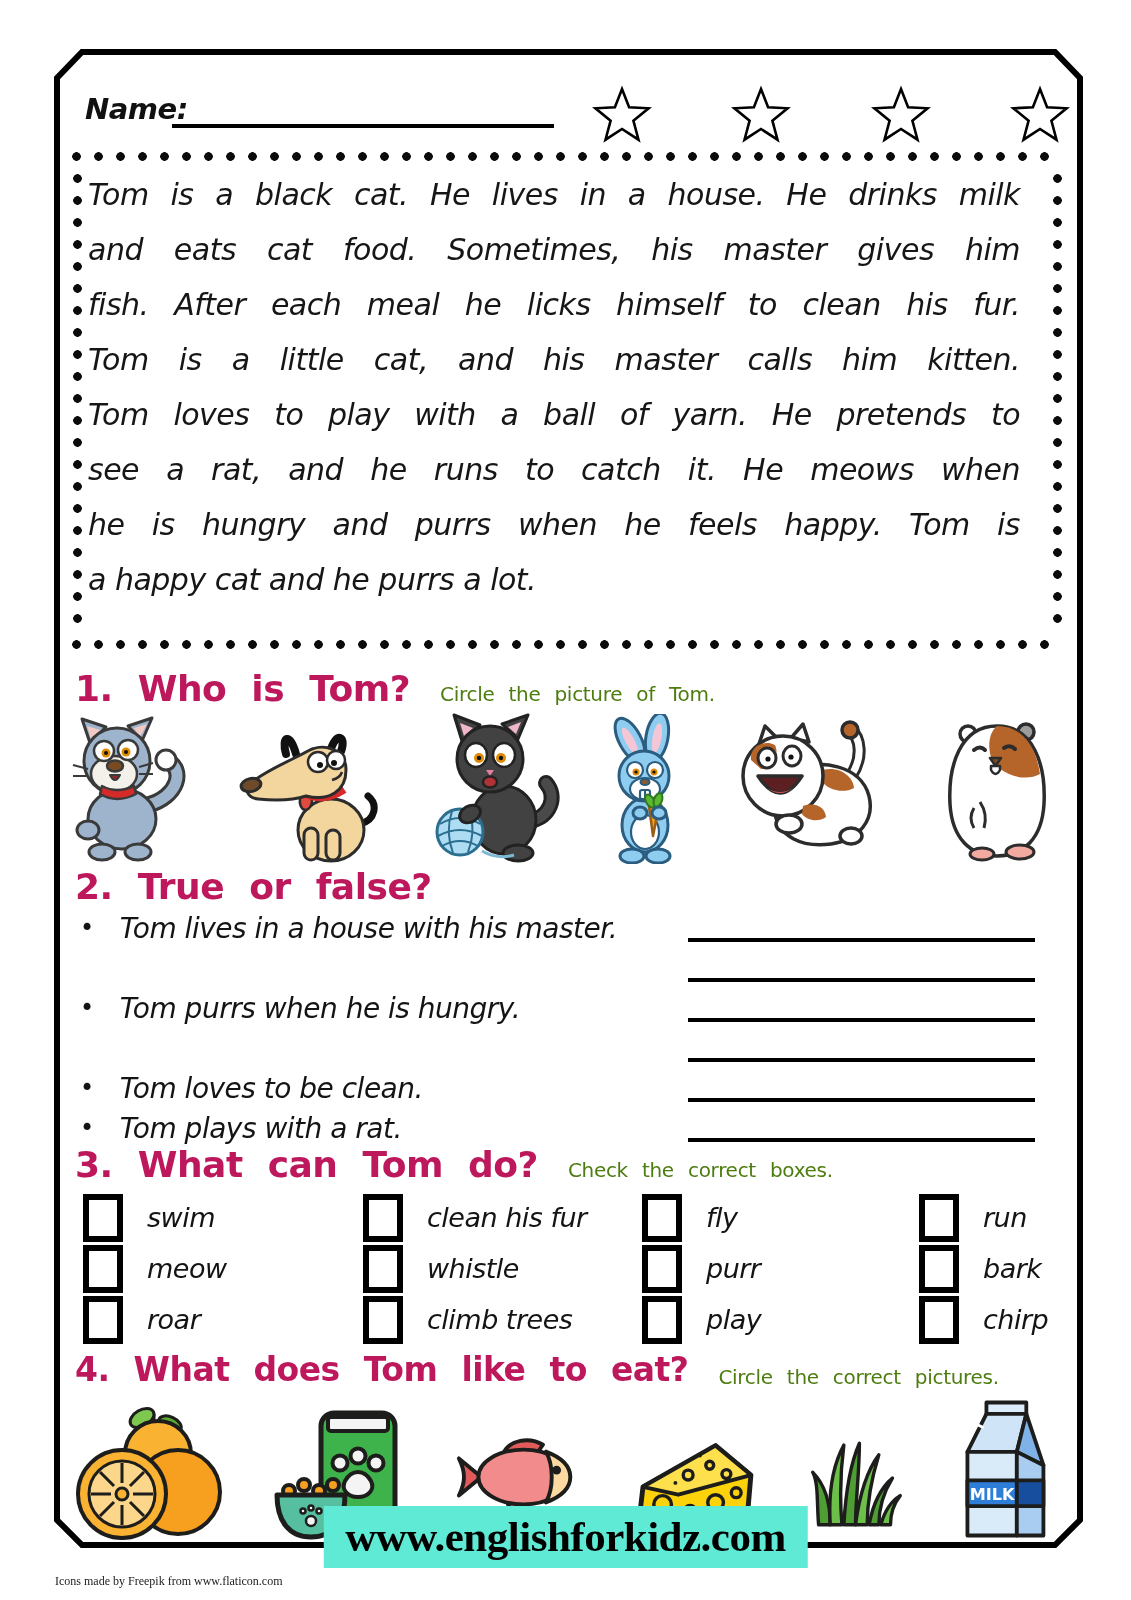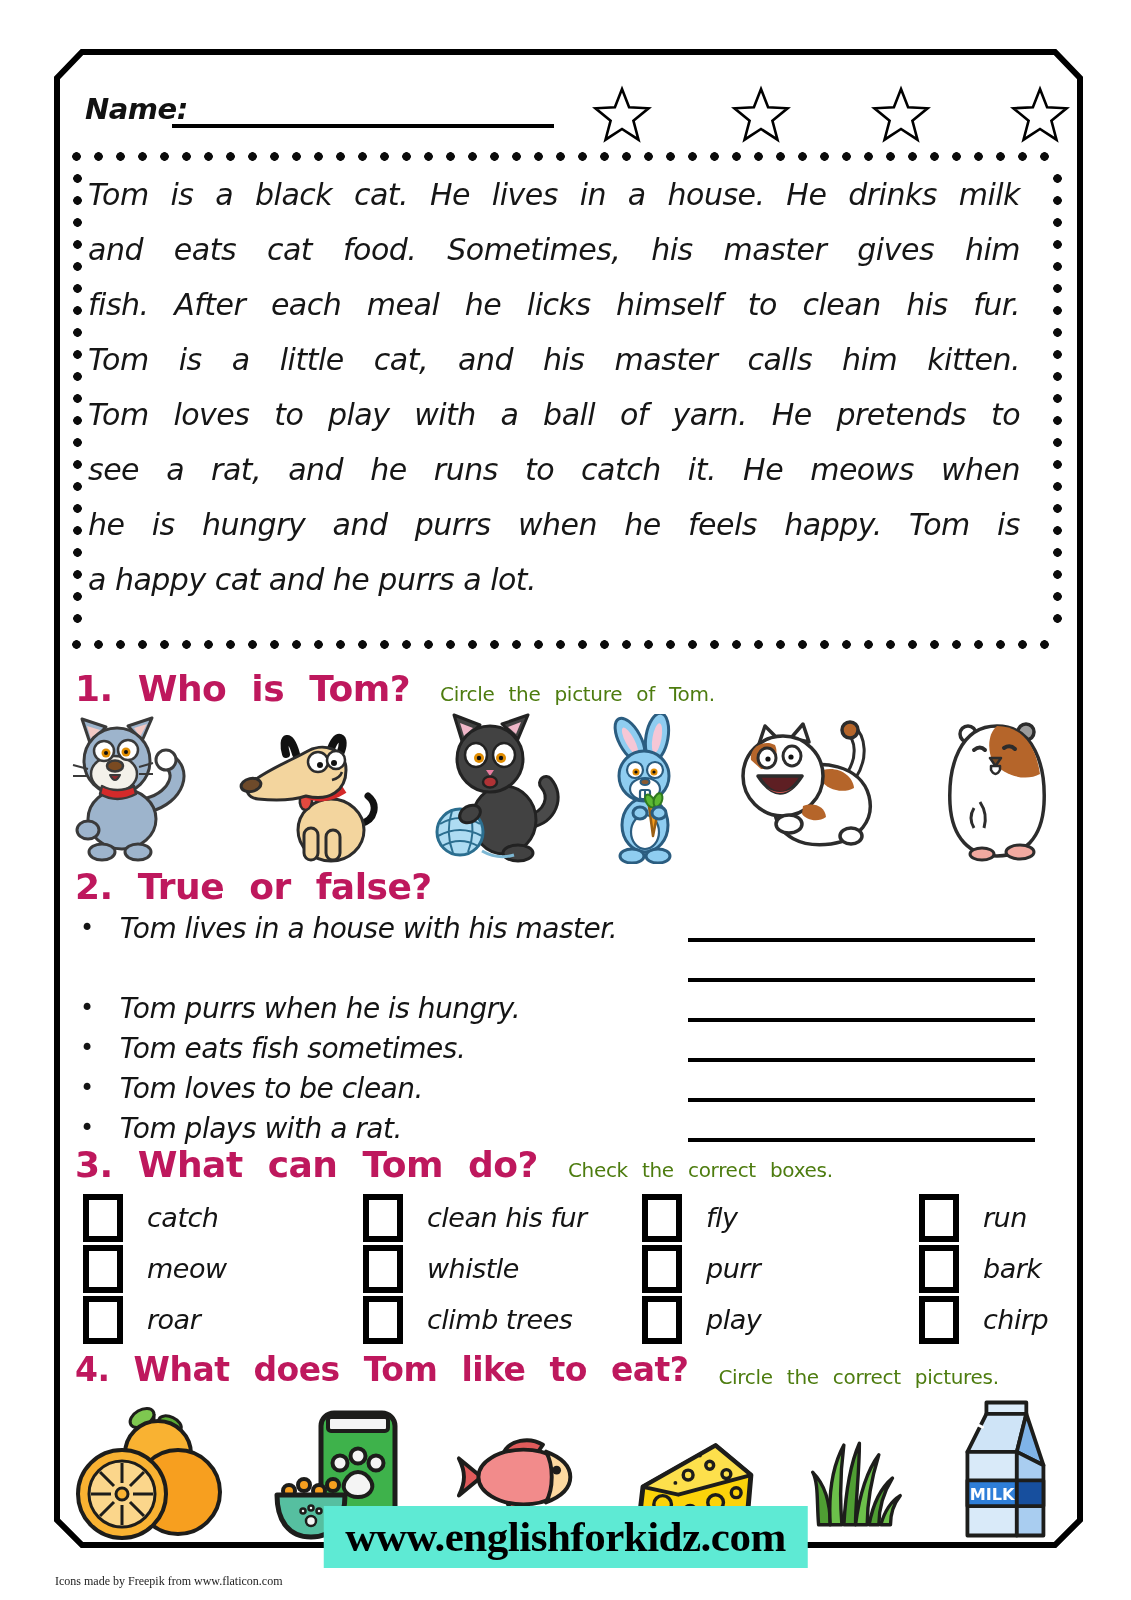--- a/index.html
+++ b/index.html
@@ -269,41 +269,40 @@
       <span class="ansline"></span>
     </div>
     <div class="q2row">
       <span class="ansline"></span>
     </div>
     <div class="q2row">
       <span class="q2text">Tom purrs when he is hungry.</span>
       <span class="ansline"></span>
     </div>
     <div class="q2row">
-      <span class="q2text">Tom eats fish sometimes.</span>
       <span class="ansline"></span>
     </div>
     <div class="q2row">
       <span class="q2text">Tom loves to be clean.</span>
       <span class="ansline"></span>
     </div>
     <div class="q2row">
       <span class="q2text">Tom plays with a rat.</span>
       <span class="ansline"></span>
     </div>
   </div>
 
   <div id="q3-head" class="abs qhead">
     <span class="qtitle">3. What can Tom do?</span>
     <span class="qinstr">Check the correct boxes.</span>
   </div>
   <div id="q3-grid" class="abs">
     <div class="q3cell">
         <span class="cbx"></span>
-        <span class="cblabel">catch</span>
+        <span class="cblabel">swim</span>
       </div>
     <div class="q3cell">
         <span class="cbx"></span>
         <span class="cblabel">clean his fur</span>
       </div>
     <div class="q3cell">
         <span class="cbx"></span>
         <span class="cblabel">fly</span>
       </div>
     <div class="q3cell">

